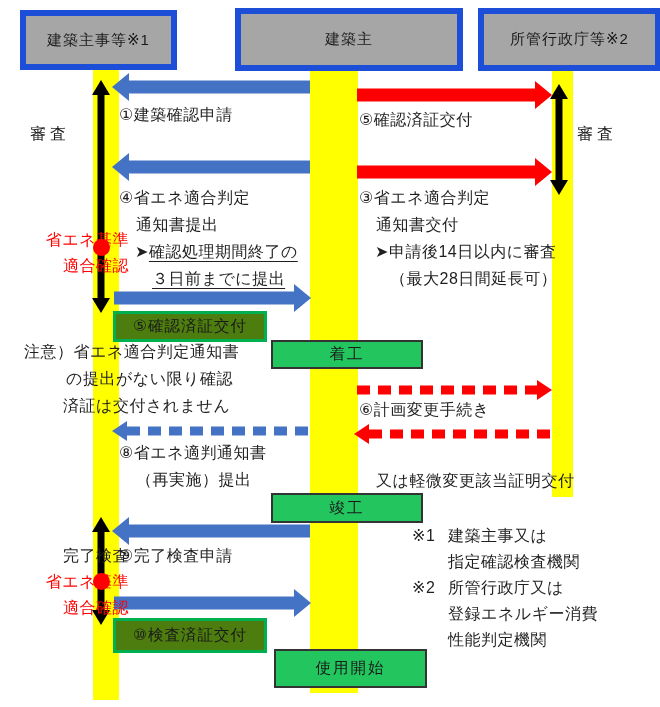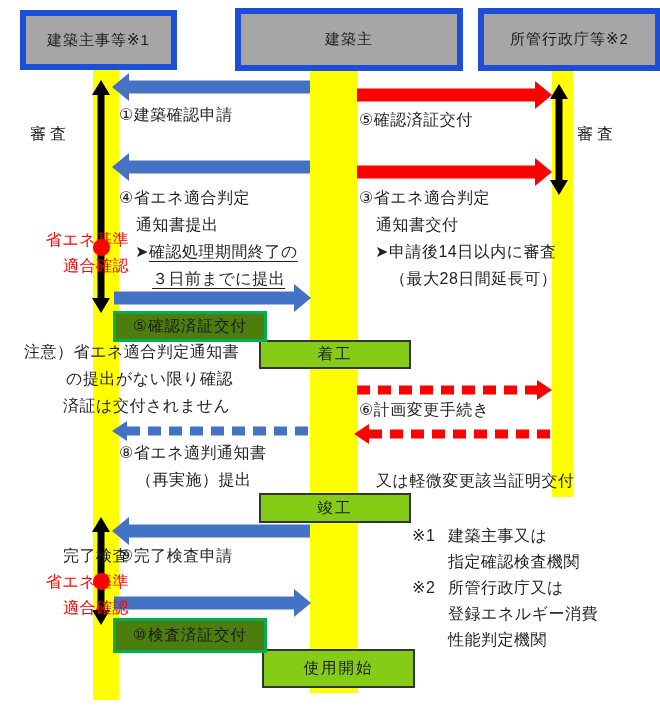--- a/index.html
+++ b/index.html
@@ -8,23 +8,23 @@
 
   
   .lane{position:absolute;background:#FFFF00;z-index:0;}
 
   
   .actor{position:absolute;background:#A6A6A6;border:6px solid #1d4ed8;z-index:2;
          display:flex;align-items:center;justify-content:center;
          font-size:15px;color:#1a1a1a;letter-spacing:1px;}
 
   
-  .milestone{position:absolute;background:#84cc16;border:2px solid #333333;z-index:2;
+  .milestone{position:absolute;background:#22c55e;border:2px solid #333333;z-index:2;
              display:flex;align-items:center;justify-content:center;
-             font-size:15.5px;color:#1a1a1a;letter-spacing:2px;}
+             font-size:15.5px;color:#1a1a1a;letter-spacing:2px;margin-left:12px;}
 
   
   .green-box{position:absolute;background:#4d7c0f;border:3px solid #00B050;z-index:2;
              display:flex;align-items:center;justify-content:center;
              font-size:15.5px;color:#1a1a1a;letter-spacing:1px;}
 
   
   .arr{position:absolute;height:28px;z-index:3;}
   .blue{--c:#4472C4;}
   .red{--c:#FF0000;}

